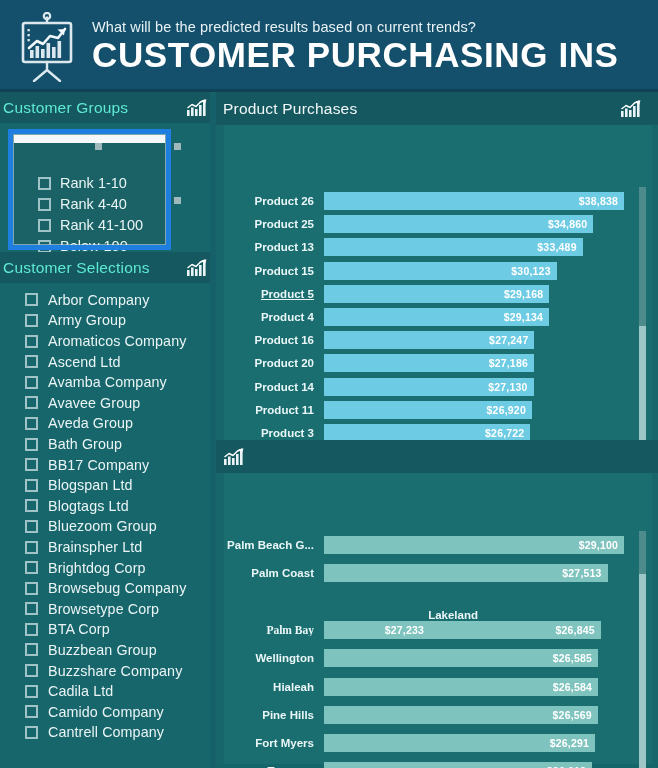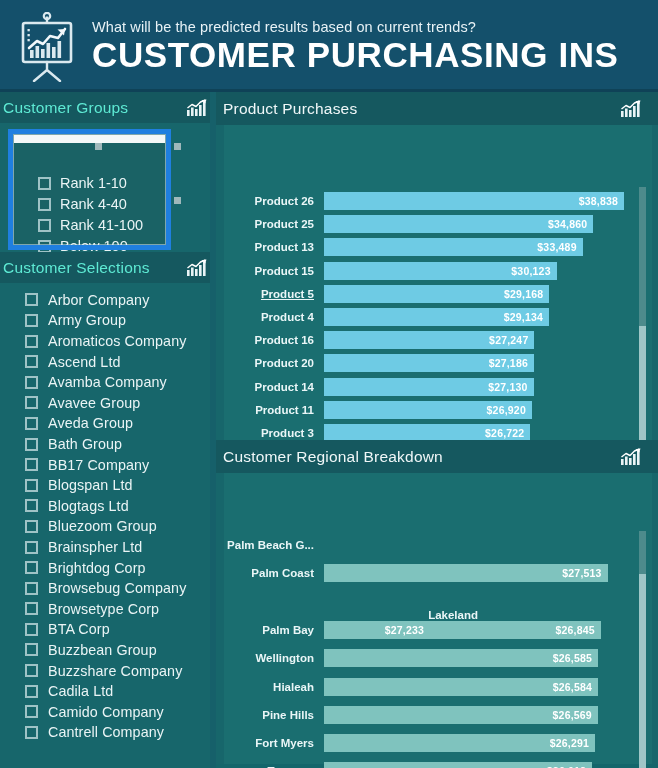--- a/index.html
+++ b/index.html
@@ -479,21 +479,20 @@
         <div class="chart-scrollbar" id="sb-0" style="right:6px; top:62px; height:278px;">
           <div class="chart-scroll-thumb" style="top:50%; height:50%;"></div>
         </div>
       </div>
     </div>
 
     <div class="card-sep" style="top:348px;"></div>
 
     <div class="card" style="height:324px;">
       <div class="card-head">
-        <span class="ctitle">Customer Regional Breakdown</span>
         <span class="mini-chart-icon">
           <svg width="22" height="18" viewBox="0 0 22 18">
             <g fill="#eaf4f6">
               <rect x="1" y="11" width="2.6" height="6"></rect>
               <rect x="5" y="8.5" width="2.6" height="8.5"></rect>
               <rect x="9" y="10" width="2.6" height="7"></rect>
               <rect x="13" y="6" width="2.6" height="11"></rect>
               <rect x="17" y="3" width="2.6" height="14"></rect>
             </g>
             <polyline points="1.5,9 6,5.5 10,7.5 14.5,3 19.5,1" fill="none" stroke="#ffffff" stroke-width="1.5" stroke-linejoin="round"></polyline>
@@ -536,21 +535,21 @@
           </div>
           <div class="bar-row" style="top: 176.2px; height: 18px;">
             <div class="bar-label" style="width: 100px;">Wellington</div>
             <div class="bar-track" style="margin-right: 28px;">
               <div class="bar bar-reg" style="width: 91.3574%; height: 18px; background: rgb(127, 195, 190);">
                 <span class="val">$26,585</span>
               </div>
             </div>
           </div>
           <div class="bar-row" style="top: 147.9px; height: 18px;">
-            <div class="bar-label" style="width: 100px;">Palm Bay</div>
+            <div class="bar-label" style="width: 100px; font-family: Liberation Serif, serif;">Palm Bay</div>
             <div class="bar-track" style="margin-right: 28px;">
               <div class="bar bar-reg" style="width: 92.2509%; height: 18px; background: rgb(127, 195, 190);">
                 <span class="val">$26,845</span>
               </div>
             </div>
           </div>
           <div class="bar-row" style="top: 136px; height: 28px; flex-direction: column;">
             <div class="bar-label" style="width: 100px;">Lakeland</div>
             <div class="bar-track" style="margin-right: 28px;">
               <div class="bar bar-reg" style="width: 93.5842%; height: 18px; background: rgb(127, 195, 190);">
@@ -561,20 +560,25 @@
           <div class="bar-row" style="top: 91.3px; height: 18px;">
             <div class="bar-label" style="width: 100px;">Palm Coast</div>
             <div class="bar-track" style="margin-right: 28px;">
               <div class="bar bar-reg" style="width: 94.5464%; height: 18px; background: rgb(127, 195, 190);">
                 <span class="val">$27,513</span>
               </div>
             </div>
           </div>
           <div class="bar-row" style="top: 63px; height: 18px;">
             <div class="bar-label" style="width: 100px;">Palm Beach G...</div>
+            <div class="bar-track" style="margin-right: 28px;">
+              <div class="bar bar-reg" style="width: 100%; height: 18px; background: rgb(127, 195, 190);">
+                <span class="val">$29,100</span>
+              </div>
+            </div>
           </div>
         <div class="chart-scrollbar" id="sb-1" style="right:6px; top:58px; height:240px;">
           <div class="chart-scroll-thumb" style="top:18%; height:82%;"></div>
         </div>
       </div>
     </div>
 
   </div>
 </div>
 

